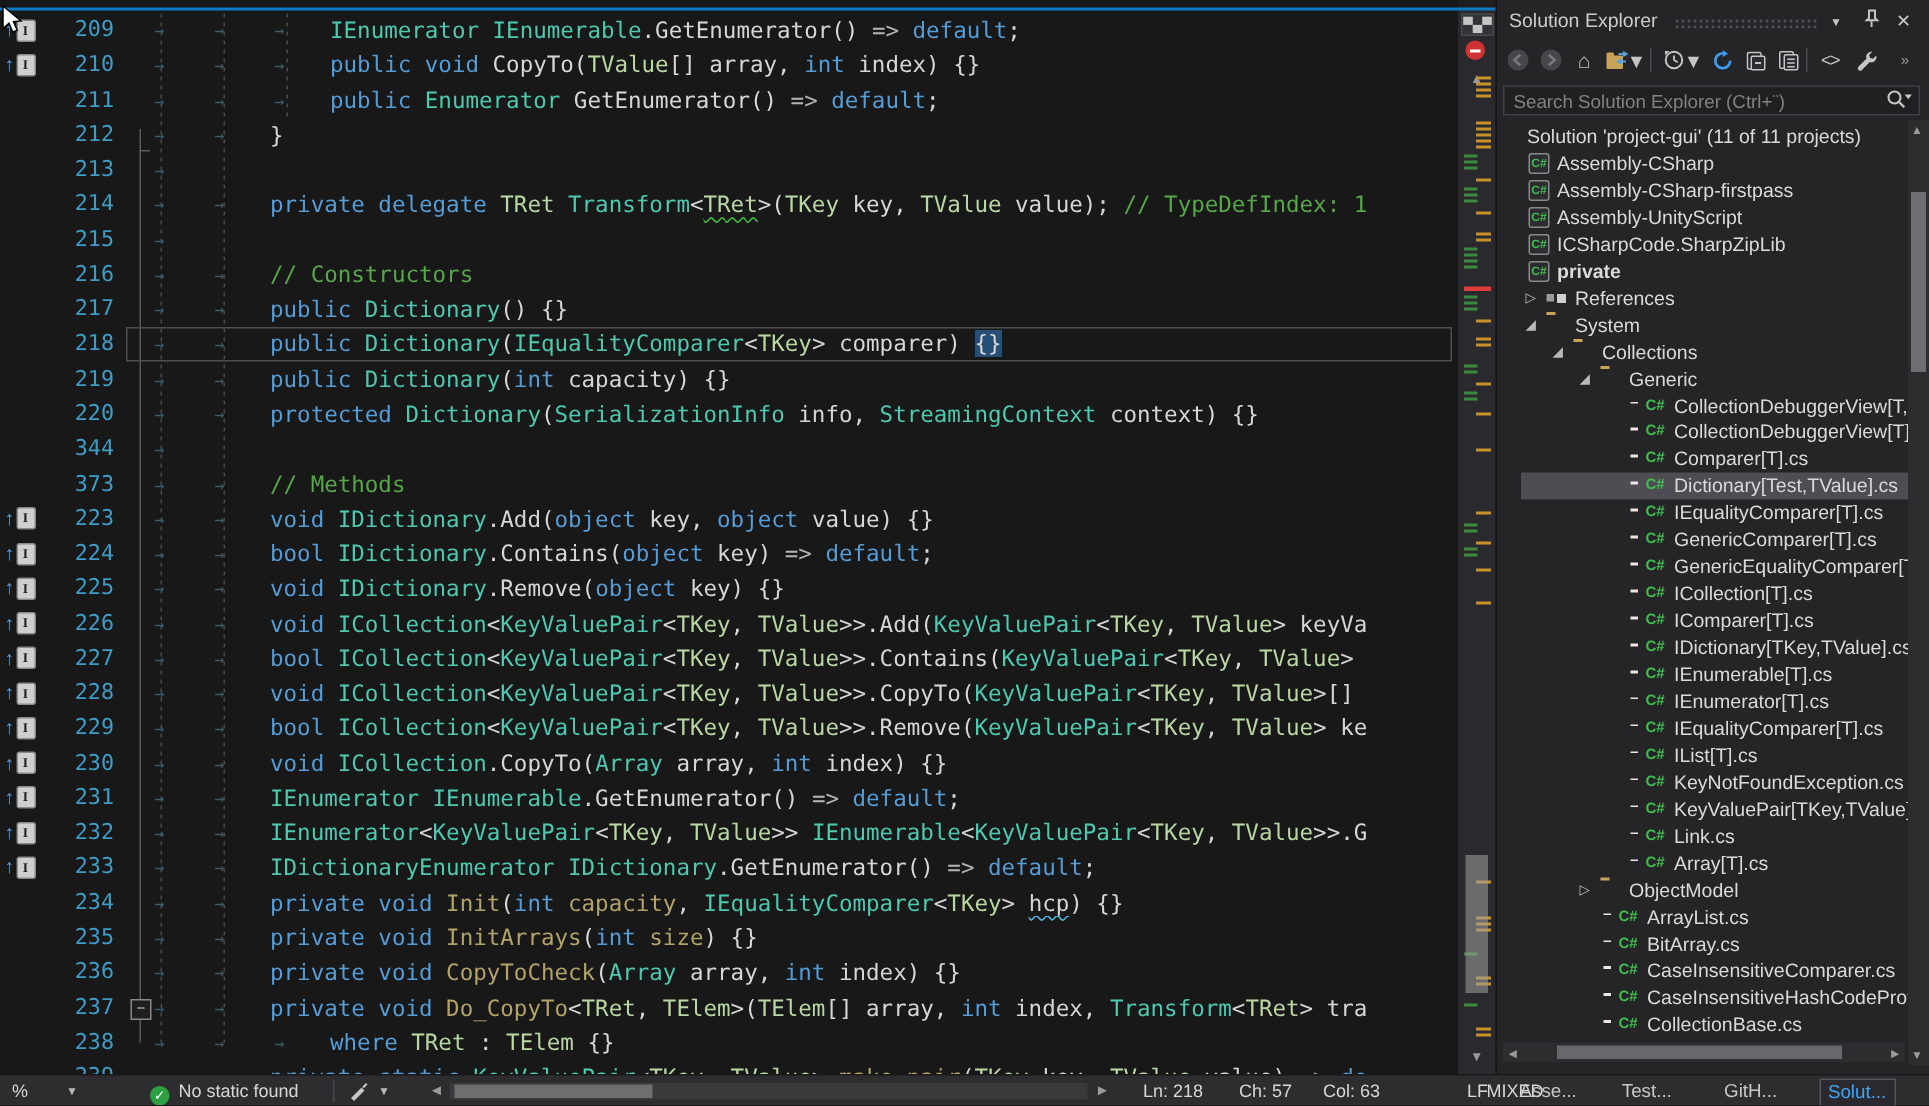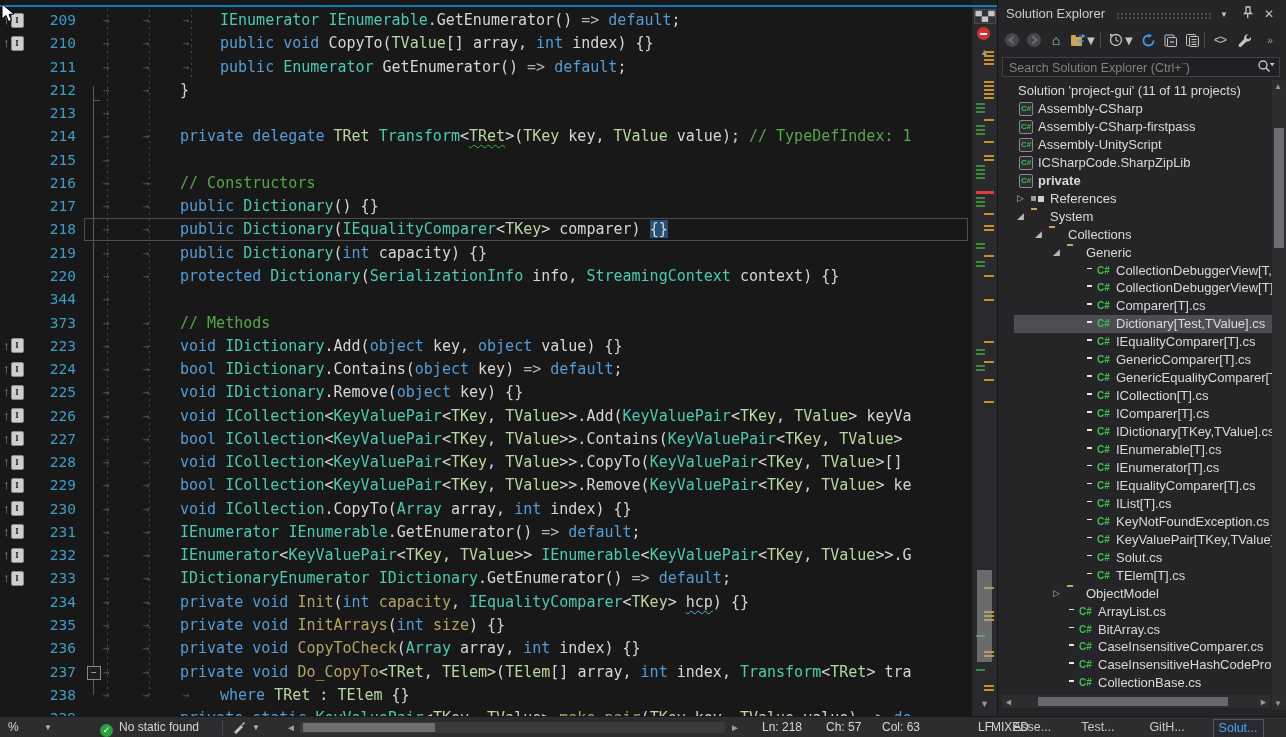--- a/index.html
+++ b/index.html
@@ -427,26 +427,26 @@
           <span class="t-label" style="left: 102px;">KeyNotFoundException.cs</span>
         </div>
         <div class="tree-row" style="top: 530.75px;">
           <span class="t-ic" style="left: 71px;"><span class="lock-dot"></span></span>
           <span class="t-ic cs-ic" style="left: 83px; top: 0px;">C#</span>
           <span class="t-label" style="left: 102px;">KeyValuePair[TKey,TValue].cs</span>
         </div>
         <div class="tree-row" style="top: 548.7px;">
           <span class="t-ic" style="left: 71px;"><span class="lock-dot"></span></span>
           <span class="t-ic cs-ic" style="left: 83px; top: 0px;">C#</span>
-          <span class="t-label" style="left: 102px;">Solut.cs</span>
+          <span class="t-label" style="left: 102px;">Link.cs</span>
         </div>
         <div class="tree-row" style="top: 566.65px;">
           <span class="t-ic" style="left: 71px;"><span class="lock-dot"></span></span>
           <span class="t-ic cs-ic" style="left: 83px; top: 0px;">C#</span>
-          <span class="t-label" style="left: 102px;">TElem[T].cs</span>
+          <span class="t-label" style="left: 102px;">Array[T].cs</span>
         </div>
         <div class="tree-row" style="top: 584.6px;">
           <span class="t-arrow" style="left: 39px;">▷</span>
           <span class="t-ic" style="left: 53px;"><span class="folder"></span></span>
           <span class="t-label" style="left: 72px;">ObjectModel</span>
         </div>
         <div class="tree-row" style="top: 602.55px;">
           <span class="t-ic" style="left: 53px;"><span class="lock-dot"></span></span>
           <span class="t-ic cs-ic" style="left: 65px; top: 0px;">C#</span>
           <span class="t-label" style="left: 84px;">ArrayList.cs</span>

